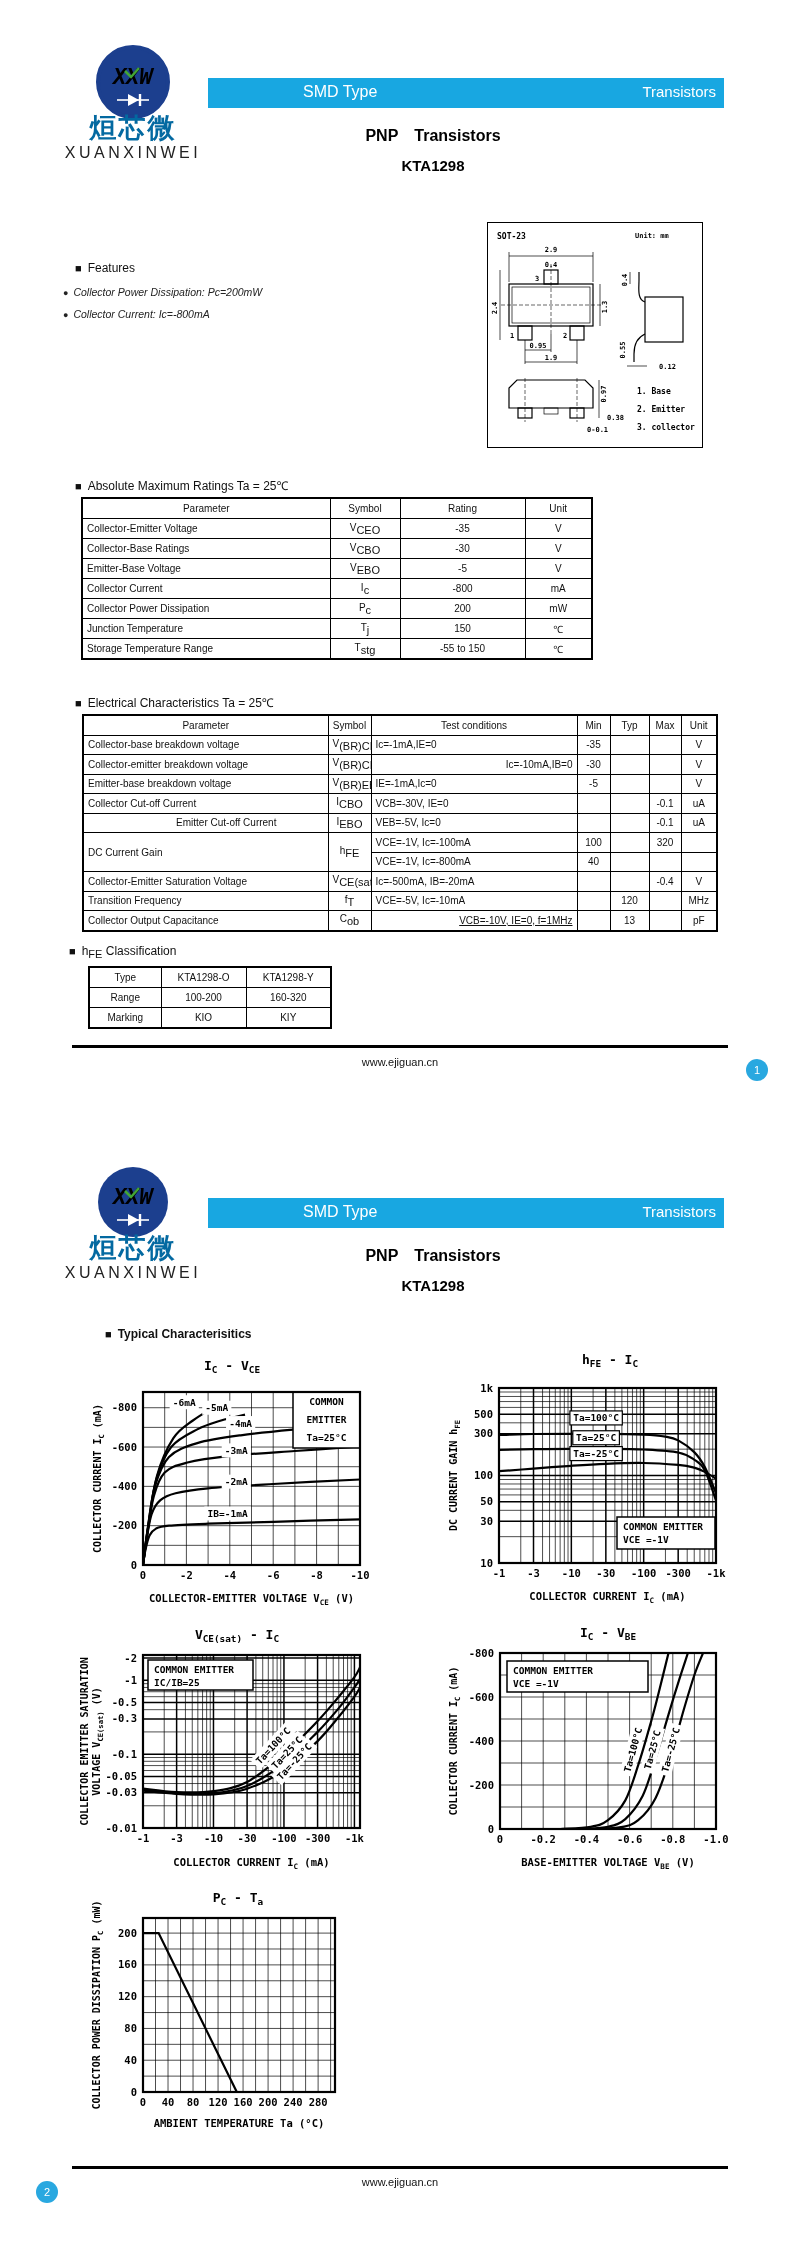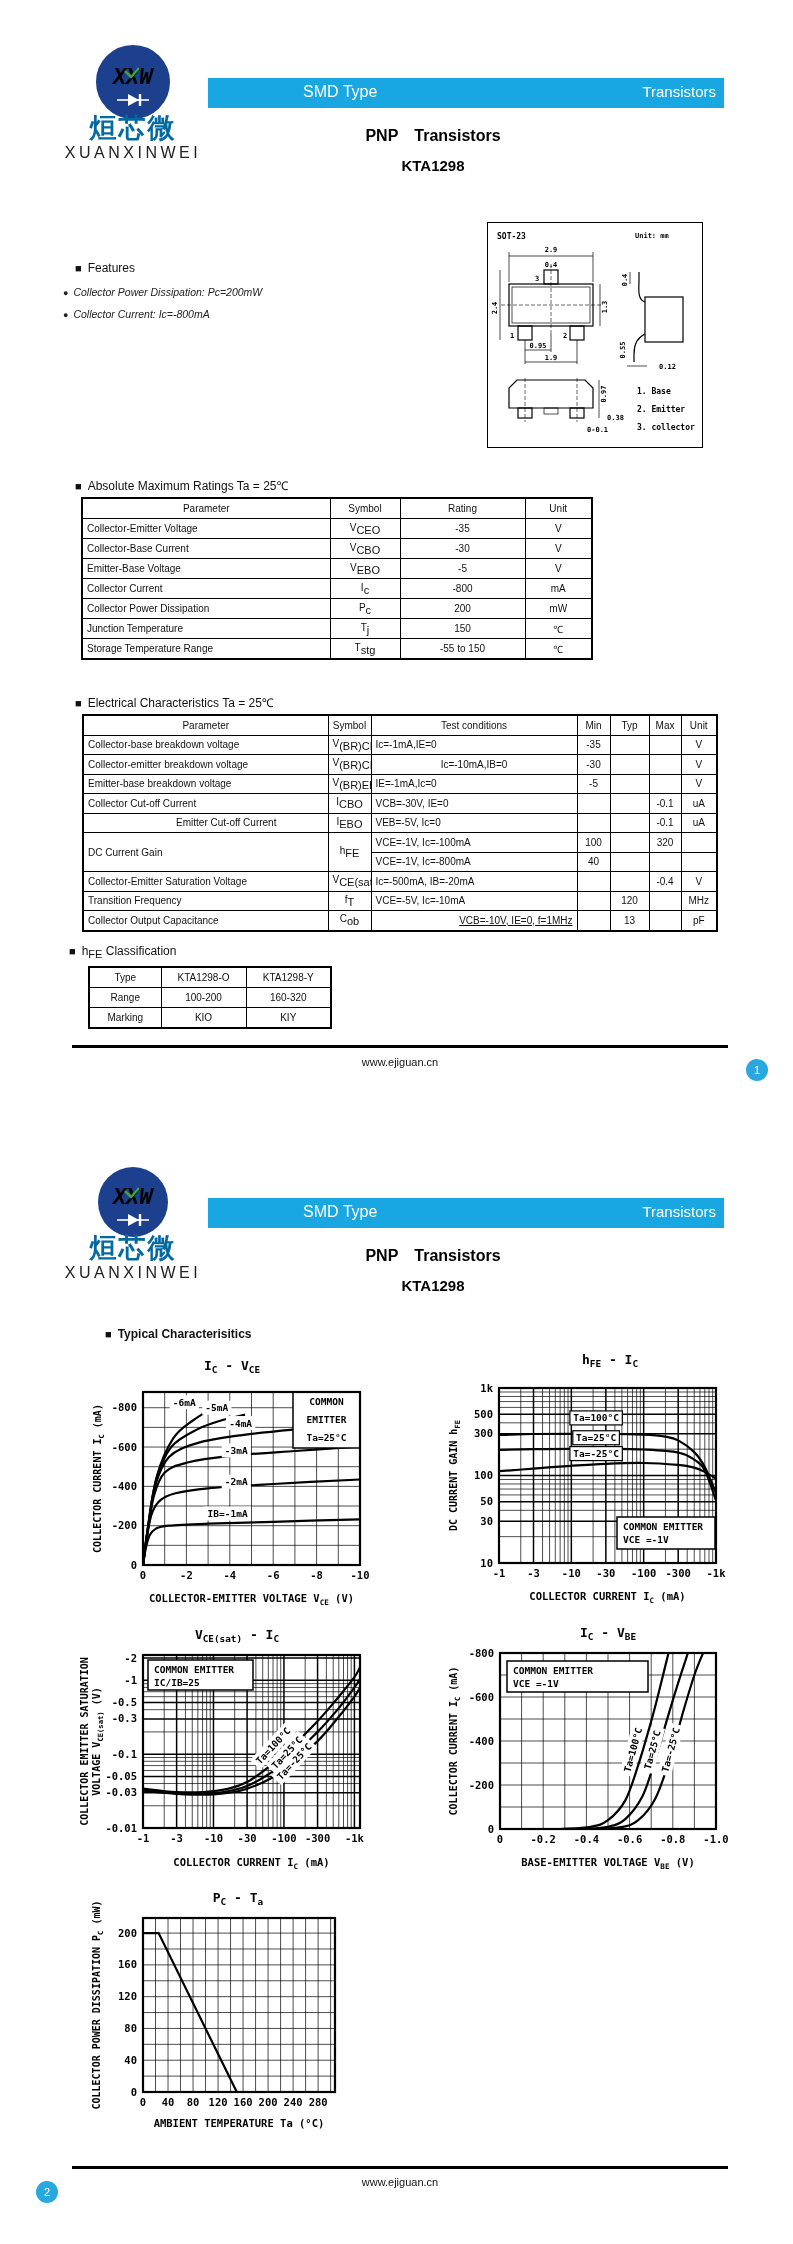--- a/index.html
+++ b/index.html
@@ -166,21 +166,21 @@
         </tr>
     </tbody>
     <tbody>
         <tr>
           <td style="text-align: left;">Collector-Emitter Voltage</td>
           <td><span>V</span><sub>CEO</sub></td>
           <td>-35</td>
           <td>V</td>
         </tr>
         <tr>
-          <td style="text-align: left;">Collector-Base Current</td>
+          <td style="text-align: left;">Collector-Base Ratings</td>
           <td><span>V</span><sub>CBO</sub></td>
           <td>-30</td>
           <td>V</td>
         </tr>
         <tr>
           <td style="text-align: left;">Emitter-Base Voltage</td>
           <td><span>V</span><sub>EBO</sub></td>
           <td>-5</td>
           <td>V</td>
         </tr>
@@ -241,21 +241,21 @@
           <td><span>V</span><sub>(BR)CBO</sub></td>
           <td style="text-align: left;">Ic=-1mA,IE=0</td>
           <td>-35</td>
           <td></td>
           <td></td>
           <td>V</td>
         </tr>
         <tr>
           <td style="text-align: left;">Collector-emitter breakdown voltage</td>
           <td><span>V</span><sub>(BR)CEO</sub></td>
-          <td style="text-align: center;">Ic=-10mA,IB=0</td>
+          <td style="text-align: right;">Ic=-10mA,IB=0</td>
           <td>-30</td>
           <td></td>
           <td></td>
           <td>V</td>
         </tr>
         <tr>
           <td style="text-align: left;">Emitter-base breakdown voltage</td>
           <td><span>V</span><sub>(BR)EBO</sub></td>
           <td style="text-align: left;">IE=-1mA,Ic=0</td>
           <td>-5</td>

